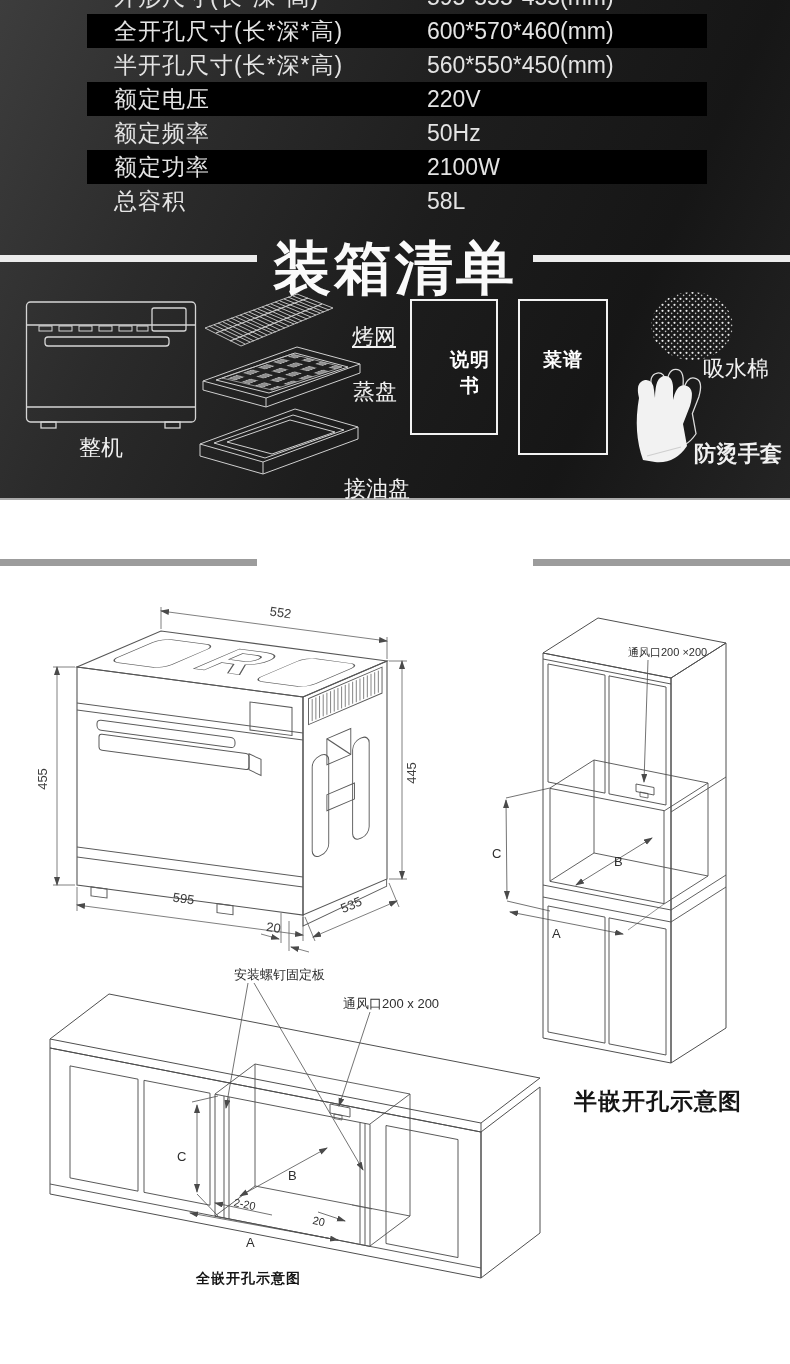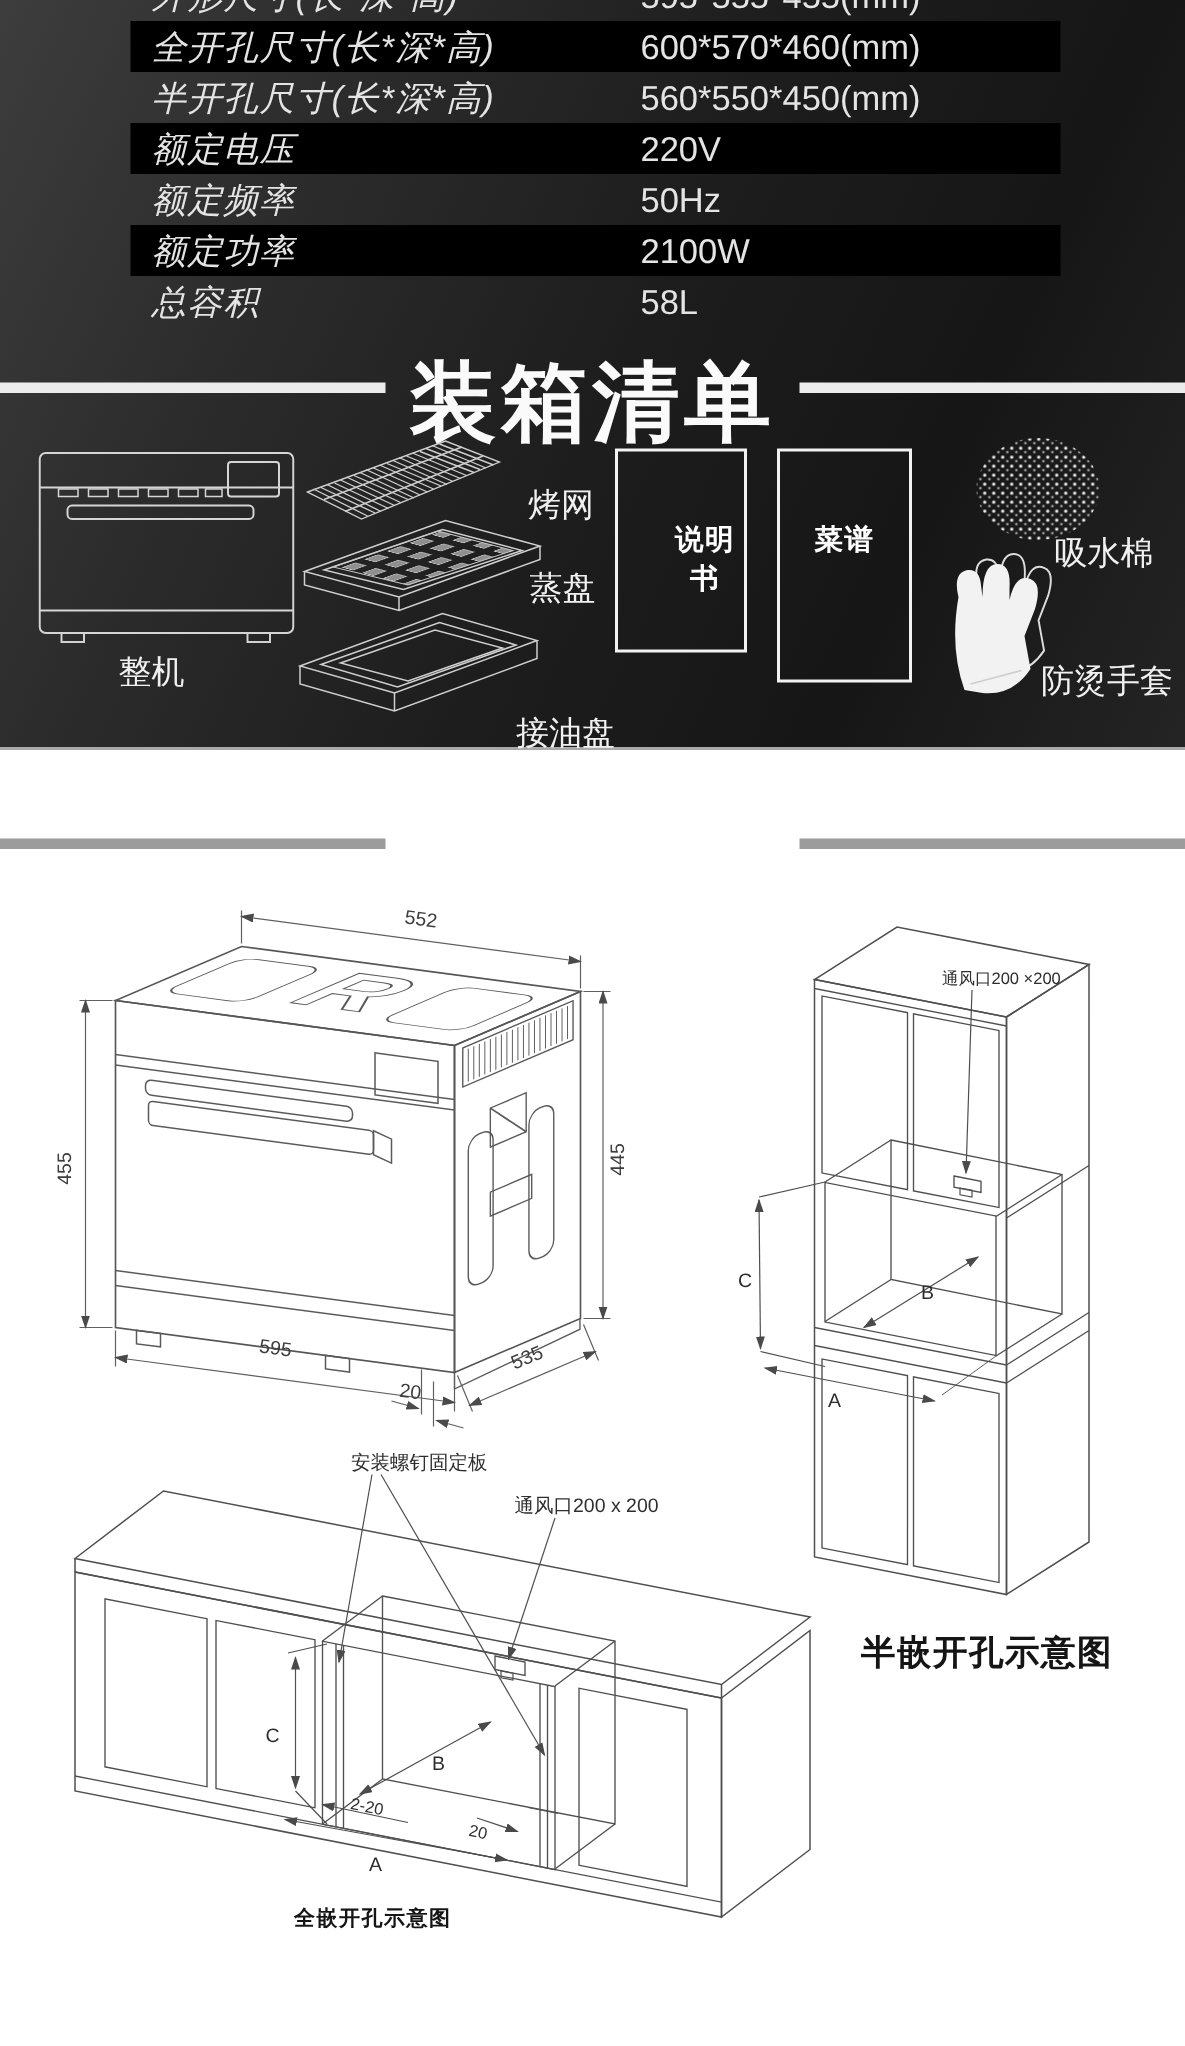--- a/index.html
+++ b/index.html
@@ -8,21 +8,21 @@
 
   
   .top{position:absolute;left:0;top:0;width:790px;height:500px;box-sizing:border-box;
        background:linear-gradient(115deg,#3d3d3d 0%,#2b2b2b 26%,#1d1d1d 52%,#161616 76%,#242424 100%);
        border-bottom:2px solid #a9a9a9;}
 
   .spec{position:absolute;left:0;top:-20px;right:0;}
   .srow{position:relative;height:34px;}
   .srow.band::before{content:"";position:absolute;left:87px;top:0;width:620px;height:34px;background:var(--row-black,#000);}
   .slabel,.svalue{position:absolute;top:0;line-height:34px;font-size:23px;color:var(--table-text,#e4e4e4);letter-spacing:1px;white-space:nowrap;}
-  .slabel{left:101px;font-style:italic;}
+  .slabel{left:114px;}
   .svalue{left:427px;letter-spacing:0;}
 
   .hline{position:absolute;height:7px;}
   .pline{background:var(--packing-line,#ececec);top:255px;}
   .pline.l{left:0;width:257px;}
   .pline.r{left:533px;right:0;}
   .ptitle{position:absolute;left:0;right:0;top:230px;text-align:center;font-size:58px;font-weight:700;
           color:var(--packing-title,#fafafa);letter-spacing:3px;}
 
   .pk{position:absolute;}
@@ -108,21 +108,21 @@
     </svg>
     <span class="plabel" style="left:79px;top:433px;">整机</span>
 
     <svg class="pk" style="left:202px;top:291px;" width="134" height="60" viewBox="0 0 134 60">
       <g fill="none" stroke="#cfcfcf" stroke-width="0.9">
         <polygon points="3,37 95,3 131,17 39,55"></polygon>
         <path d="M7,35 43,53 M12,34 48,51 M16,32 52,50 M21,31 57,48 M25,29 61,46 M29,27 65,44 M34,26 70,42 M38,24 74,41 M42,22 78,39 M47,21 83,37 M51,19 87,35 M56,18 92,33 M60,16 96,32 M64,14 100,30 M69,13 105,28 M73,11 109,26 M78,10 114,24 M82,8 118,22 M86,6 122,21 M91,5 127,19"></path>
         <path d="M14,42 106,7 M28,50 120,13" stroke-width="1.1"></path>
       </g>
     </svg>
-    <span class="plabel" style="left:352px;top:322px;">烤网</span>
+    <span class="plabel" style="left:352px;top:322px;text-decoration:underline;">烤网</span>
 
     <svg class="pk" style="left:200px;top:344px;" width="165" height="70" viewBox="0 0 165 70">
       <defs>
         <pattern id="perf" width="16" height="14" patternUnits="userSpaceOnUse" patternTransform="matrix(0.94,-0.34,0.97,0.26,0,0)">
           <rect x="3" y="3" width="9" height="7" fill="#8f8f8f" stroke="#dcdcdc" stroke-width="0.6"></rect>
         </pattern>
       </defs>
       <g fill="none" stroke="#cfcfcf" stroke-width="1">
         <polygon points="3,37 97,3 160,20 66,54"></polygon>
         <polygon points="16,36 95,9 148,23 69,49"></polygon>
@@ -159,21 +159,21 @@
       </defs>
       <ellipse cx="43" cy="35" rx="41" ry="34" fill="url(#spk)"></ellipse>
     </svg>
     <span class="plabel" style="left:703px;top:354px;">吸水棉</span>
 
     <svg class="pk" style="left:625px;top:368px;" width="80" height="102" viewBox="0 0 80 102">
       <path d="M14,30 Q10,14 20,12 Q28,11 29,22 L30,30 Q30,8 40,8 Q49,8 48,24 L48,32 Q52,14 62,18 Q70,21 65,38 L58,56 L62,78 Q50,96 30,94 L18,92 Q8,64 14,30 Z" transform="translate(14,-6) scale(0.92)" fill="none" stroke="#dcdcdc" stroke-width="1.4"></path>
       <path d="M14,30 Q10,14 20,12 Q28,11 29,22 L30,30 Q30,8 40,8 Q49,8 48,24 L48,32 Q52,14 62,18 Q70,21 65,38 L58,56 L62,78 Q50,96 30,94 L18,92 Q8,64 14,30 Z" fill="#f2f2f2" stroke="none"></path>
       <path d="M22,88 L56,79" stroke="#cfcfcf" stroke-width="1.2" fill="none"></path>
     </svg>
-    <span class="plabel" style="left:694px;top:439px;">防烫手套</span>
+    <span class="plabel" style="left:694px;top:439px;font-weight:bold;">防烫手套</span>
   </div>
 
   <div class="white">
 
     <span class="hline iline l"></span>
     <span class="hline iline r"></span>
 
     <svg class="drawing" style="left:30px;top:95px;" width="400" height="362" viewBox="0 0 400 362">
       <defs>
         <marker id="arr" markerWidth="10" markerHeight="8" refX="8" refY="3" orient="auto-start-reverse" markerUnits="userSpaceOnUse">

